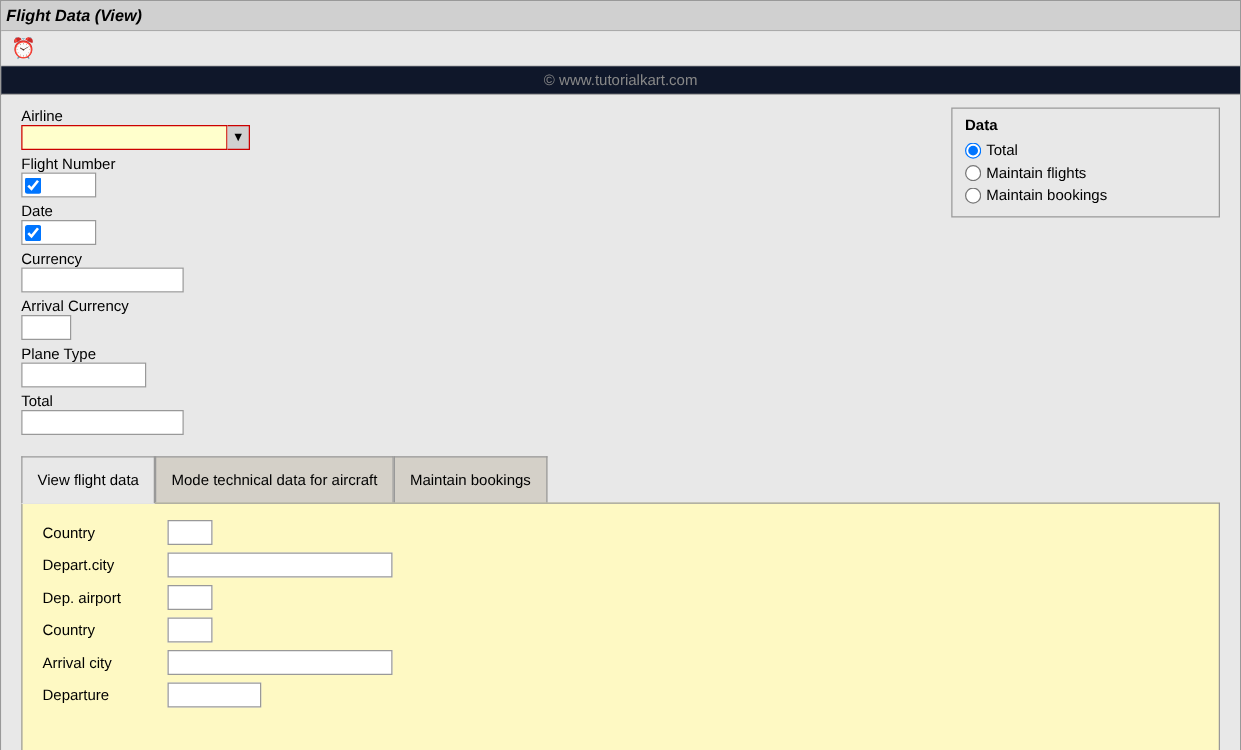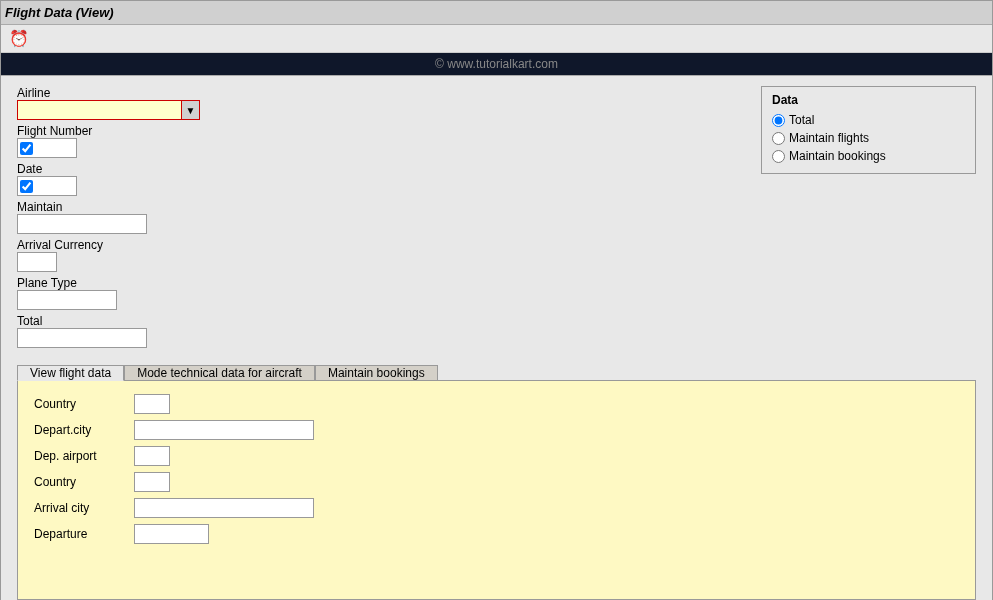--- a/index.html
+++ b/index.html
@@ -131,21 +131,21 @@
       margin-right: 4px;
     }
     .tabs-container {
       margin-top: 12px;
     }
     .tabs-header {
       display: flex;
       gap: 0;
     }
     .tab {
-      padding: 0 12px;
+      padding: 11px 12px;
       border: 1px solid #999;
       border-bottom: none;
       background: #d4d0c8;
       cursor: pointer;
       font-size: 12px;
       color: #000;
       position: relative;
       top: 1px;
     }
     .tab.active {
@@ -233,21 +233,21 @@
         </div>
 
         <div class="form-row">
           <span class="form-label">Date</span>
           <div class="input-with-checkbox">
             <input type="checkbox" checked="" style="">
           </div>
         </div>
 
         <div class="form-row">
-          <span class="form-label">Maintain</span>
+          <span class="form-label">Currency</span>
           <input type="text" class="form-input" style="width: 130px;">
         </div>
 
         <div class="form-row">
           <span class="form-label">Arrival Currency</span>
           <input type="text" class="form-input" style="width: 40px;" value="">
         </div>
 
         <div class="form-row">
           <span class="form-label">Plane Type</span>

